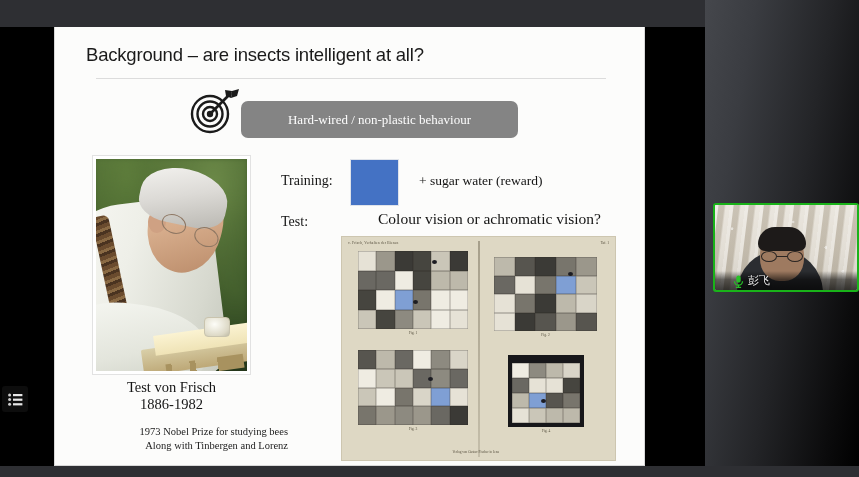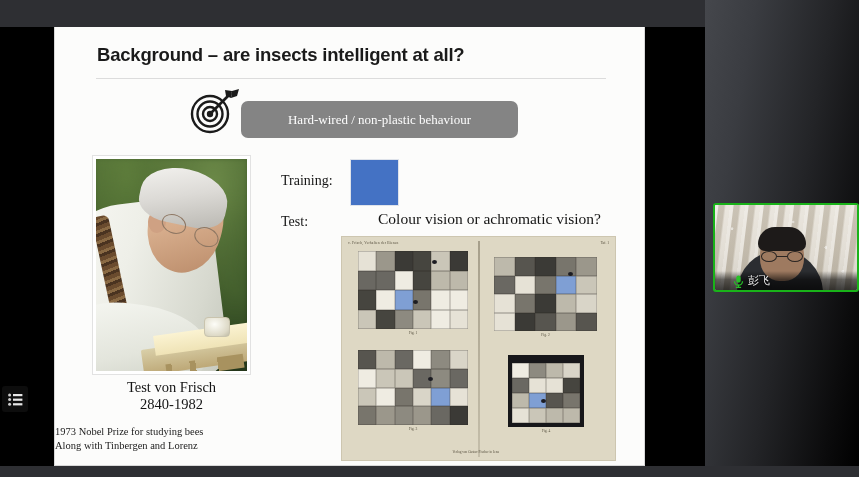--- a/index.html
+++ b/index.html
@@ -102,22 +102,22 @@
     display: flex; align-items: center; justify-content: center;
   }
 
   
   .slide {
     position: absolute; left: 54px; top: 27px; width: 591px; height: 439px;
     background: #fcfcfb; border: 1px solid #d8d8d8; border-top: none;
     overflow: hidden;
   }
   .slide-title {
-    position: absolute; left: 42px; top: 17px;
-    font-size: 18.5px; font-weight: bold; color: #1a1a1a;
+    position: absolute; left: 31px; top: 17px;
+    font-size: 18.5px; font-weight: normal; color: #1a1a1a;
     letter-spacing: -0.2px; white-space: nowrap;
   }
   .slide-rule {
     position: absolute; left: 41px; top: 51px; width: 510px; height: 1px;
     background: #dcdcdc;
   }
 
   .target-icon { position: absolute; left: 132px; top: 60px; width: 54px; height: 49px; }
 
   .pill {
@@ -213,21 +213,21 @@
     background: linear-gradient(90deg, #a8925f 0 6px, transparent 6px 24px, #a8925f 24px 30px, transparent 30px 52px, #a8925f 52px 58px);
     transform: rotate(-8deg);
   }
 
   .cap-name {
     position: absolute; left: 0; top: 352px; width: 233px; text-align: center;
     font-family: "Liberation Serif", serif; font-size: 14.5px; color: #141414;
     line-height: 17px;
   }
   .cap-note {
-    position: absolute; left: 0; top: 398px; width: 233px; text-align: left;
+    position: absolute; left: 0; top: 398px; width: 233px; text-align: right;
     font-family: "Liberation Serif", serif; font-size: 10.5px; color: #1b1b1b;
     line-height: 13.5px;
   }
 
   
   .lbl-training {
     position: absolute; left: 226px; top: 146px;
     font-family: "Liberation Serif", serif; font-size: 14px; color: #141414;
   }
   .blue-square {
@@ -324,29 +324,30 @@
           </div>
         <div class="table"></div>
         <div class="paper"></div>
         <div class="dish"></div>
         <div class="legs"></div>
       </div>
     </div>
 
     <div class="cap-name">
       <div>Test von Frisch</div>
-      <div>2840-1982</div>
+      <div>1886-1982</div>
     </div>
     <div class="cap-note">
       <div>1973 Nobel Prize for studying bees</div>
       <div>Along with Tinbergen and Lorenz</div>
     </div>
 
     <div class="lbl-training">Training:</div>
     <div class="blue-square"></div>
+    <div class="reward-text">+ sugar water (reward)</div>
     <div class="lbl-test">Test:</div>
     <div class="test-question">Colour vision or achromatic vision?</div>
 
     <div class="plate">
       <div class="plate-cap-tl">v. Frisch, Verhalten der Bienen</div>
       <div class="plate-cap-tr">Taf. 1</div>
       <div class="plate-fold"></div>
 
       <div class="panel" style="left:16px;top:14px;width:110px;height:78px;">
         <div class="grid" id="g1" style="grid-template-columns:repeat(6,1fr);grid-template-rows:repeat(4,1fr);">

